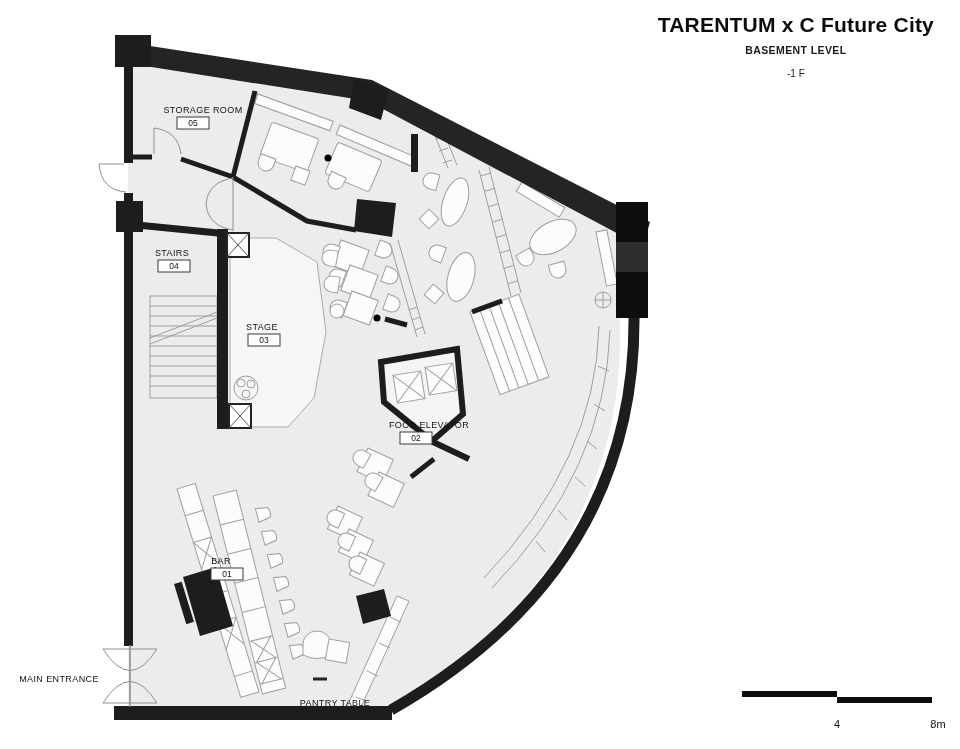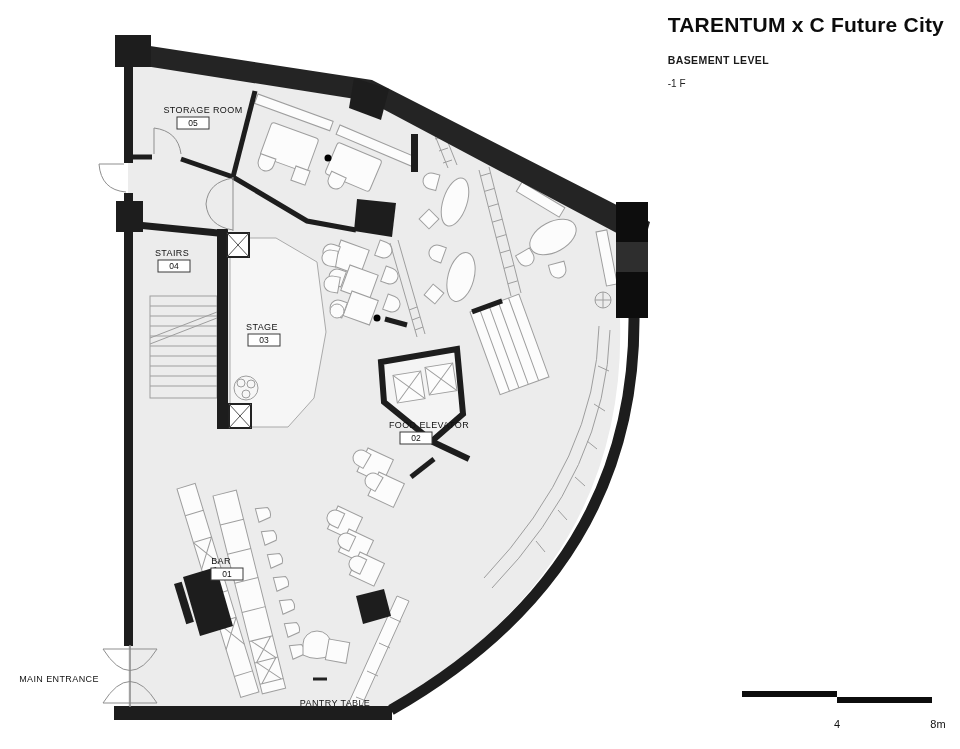--- a/index.html
+++ b/index.html
@@ -1,20 +1,20 @@
 <!DOCTYPE html>
 <html><head>
 <meta charset="utf-8">
 <style>
   html,body{margin:0;padding:0;background:#fff;}
   .page{position:relative;width:960px;height:749px;background:#ffffff;overflow:hidden;
         font-family:"Liberation Sans",sans-serif;}
-  .titleblock{position:absolute;top:13px;right:16px;text-align:left;}
+  .titleblock{position:absolute;top:13px;right:26px;text-align:center;}
   .t1{font-size:21px;font-weight:bold;color:#0c0c0c;letter-spacing:0.2px;}
-  .t2{font-size:10.5px;font-weight:bold;color:#1a1a1a;margin-top:17px;letter-spacing:0.4px;}
+  .t2{font-size:10.5px;font-weight:bold;color:#1a1a1a;margin-top:7px;letter-spacing:0.4px;}
   .t3{font-size:10px;color:#222;margin-top:12px;}
   svg{position:absolute;left:0;top:0;}
   .wall{fill:#1d1d1d;}
   .wline{stroke:#1d1d1d;fill:none;}
   .furn{fill:#fcfcfc;stroke:#9e9e9e;stroke-width:1;}
   .thin{fill:none;stroke:#9e9e9e;stroke-width:1;}
   .door{fill:none;stroke:#8f8f8f;stroke-width:1;}
   .lbl{font-size:9px;fill:#111;text-anchor:middle;letter-spacing:0.4px;font-family:"Liberation Sans",sans-serif;}
   .num{font-size:8.5px;fill:#111;text-anchor:middle;font-family:"Liberation Sans",sans-serif;}
   .numbox{fill:#ffffff;stroke:#3a3a3a;stroke-width:1;}

